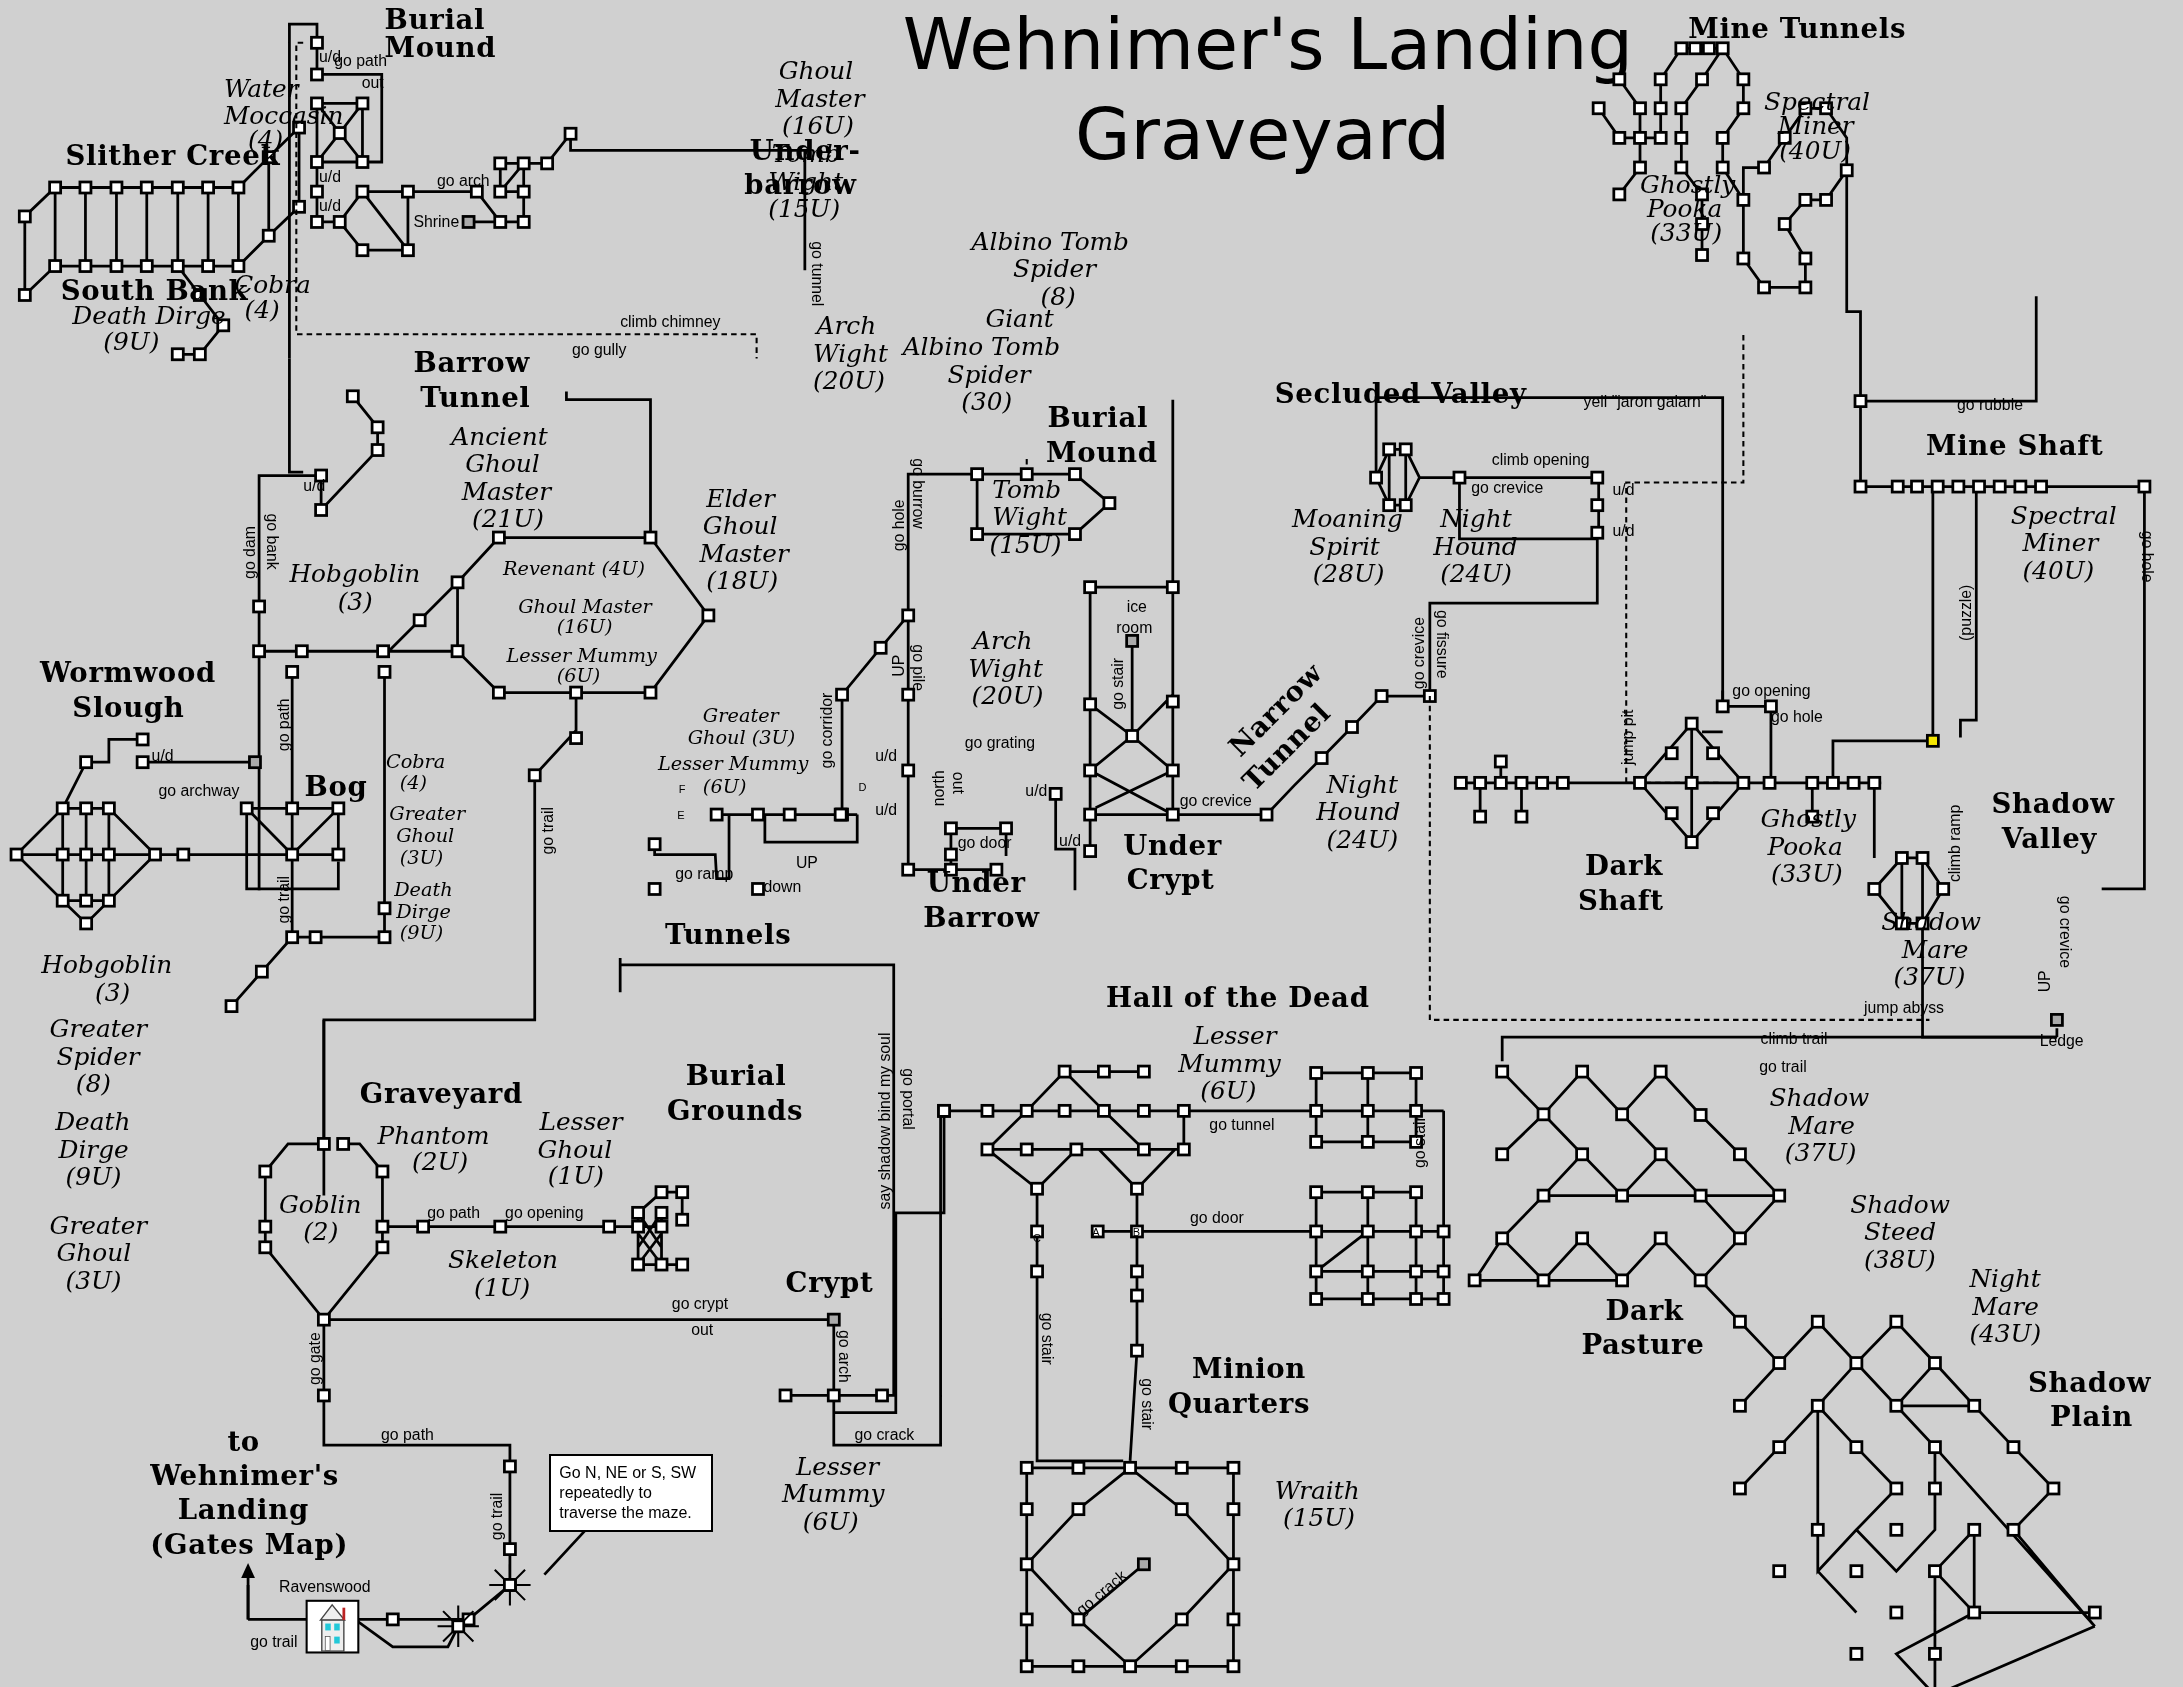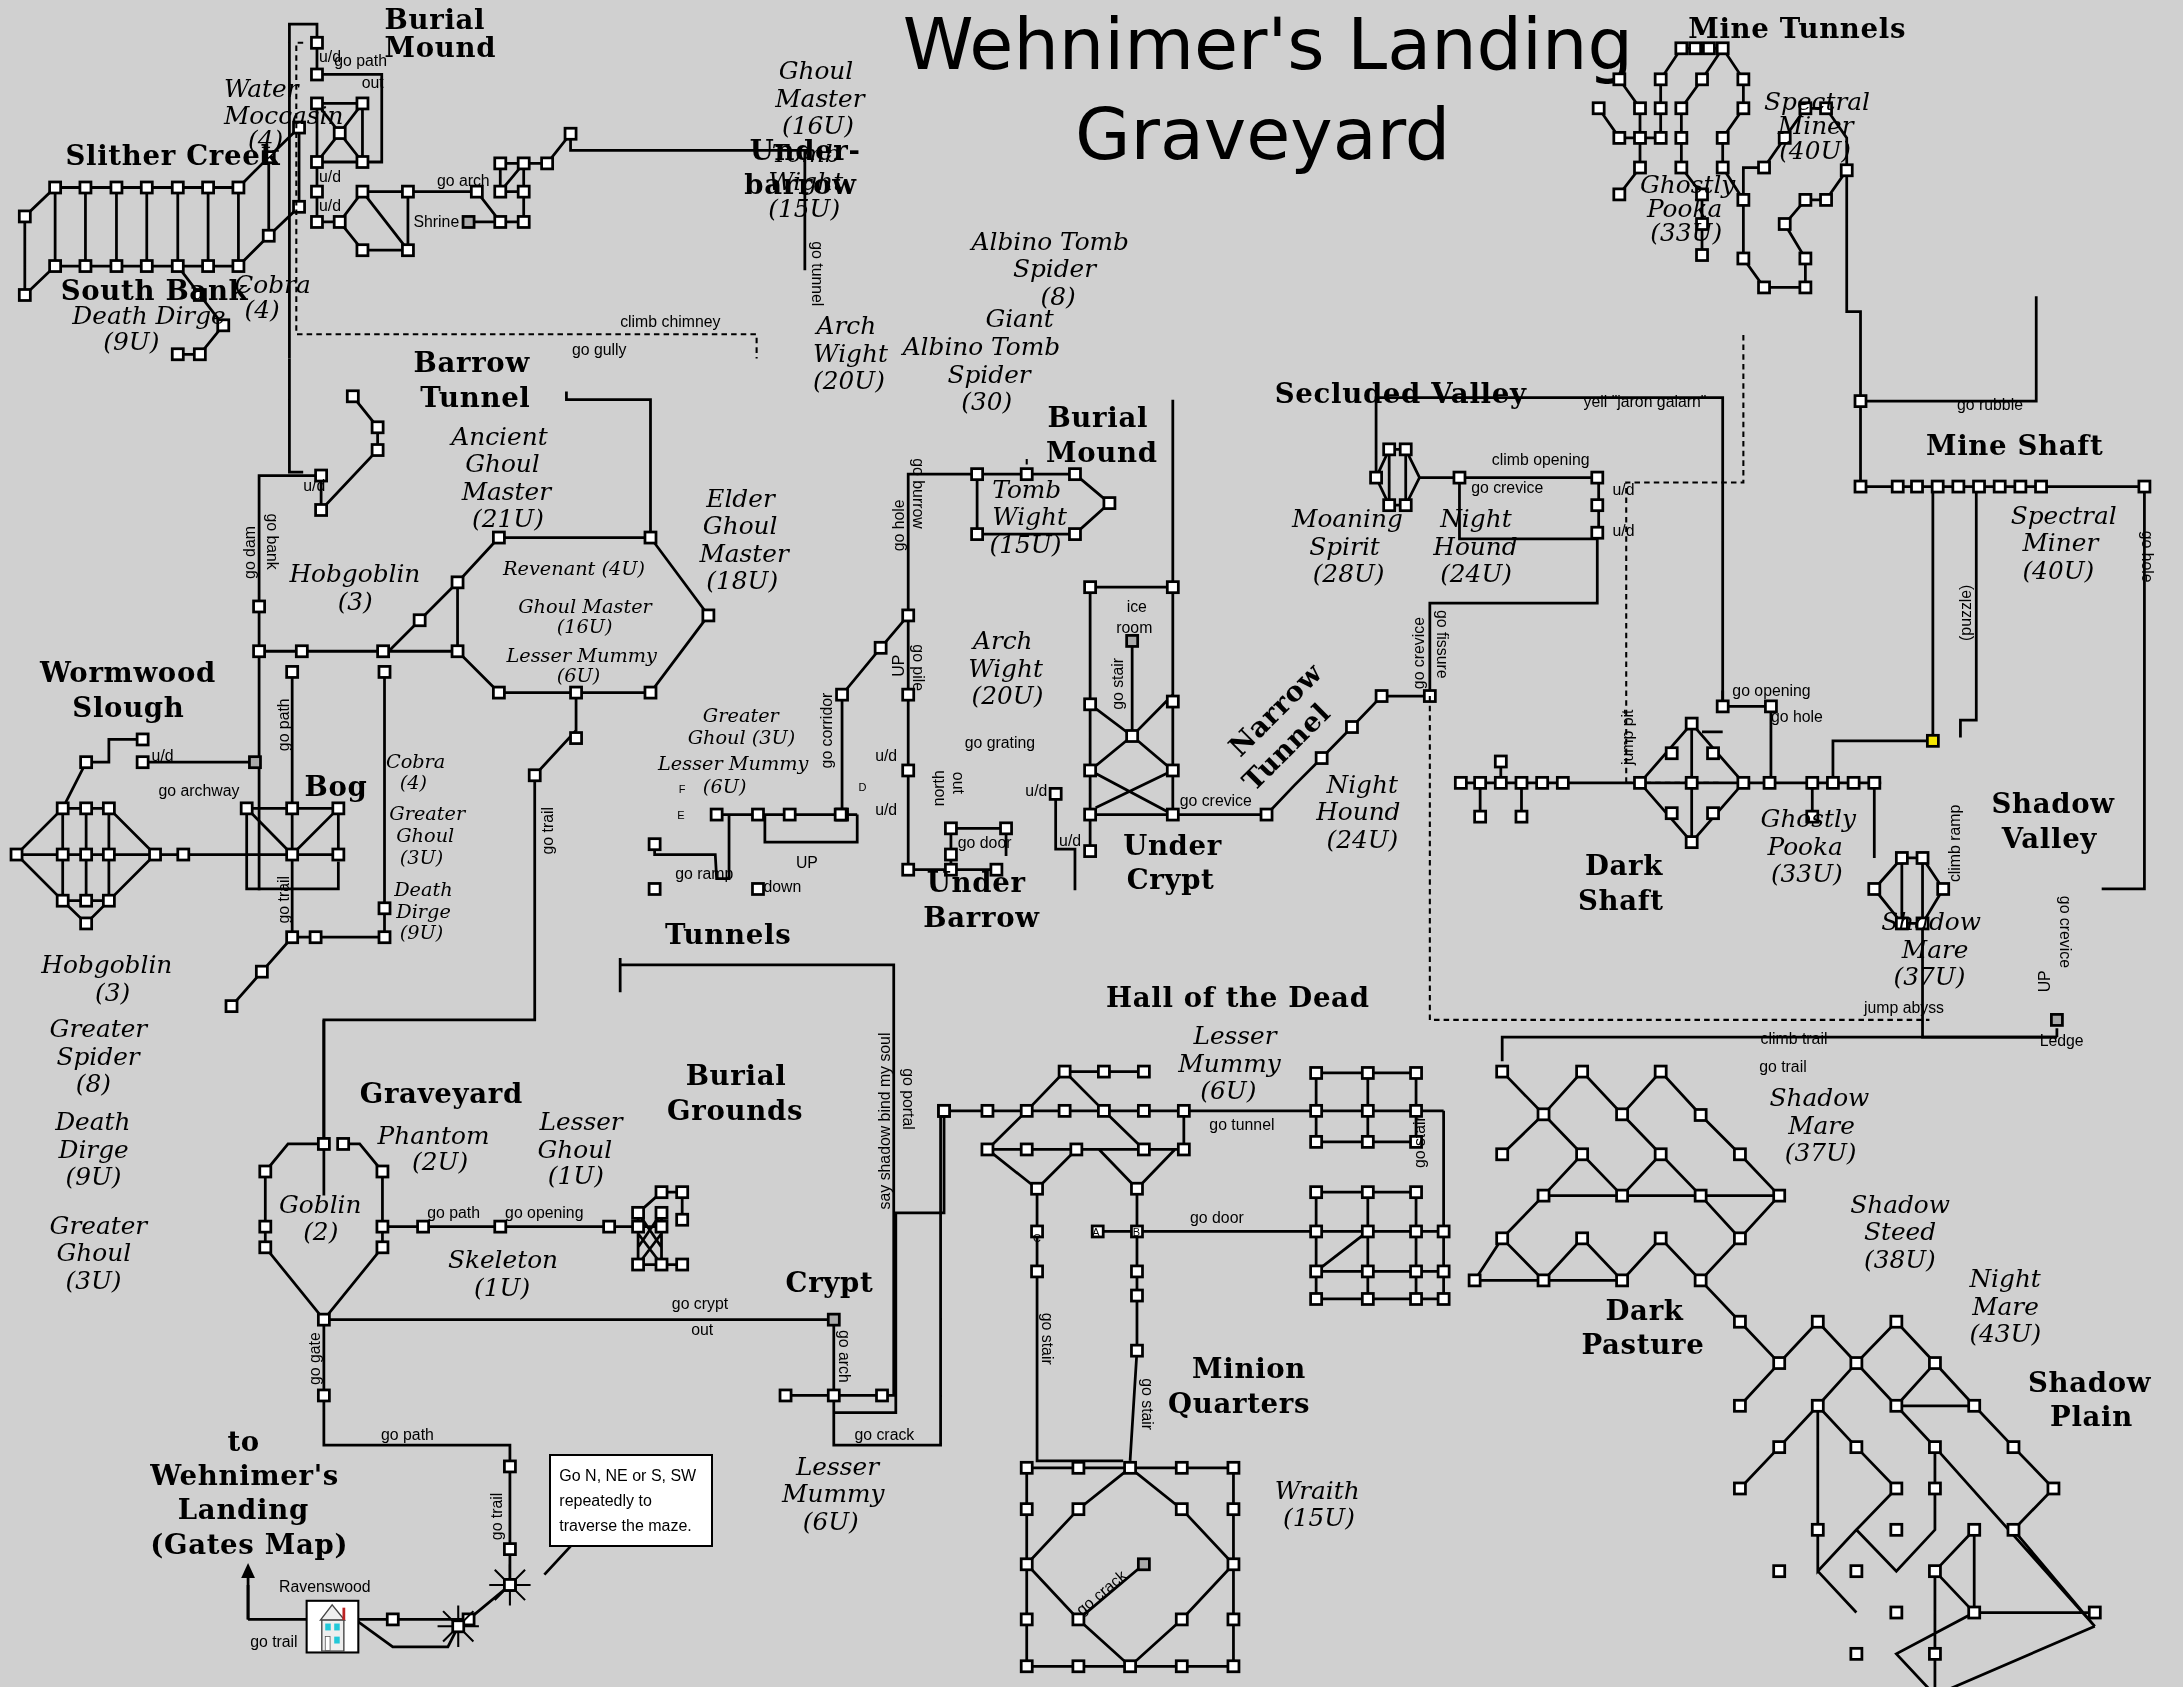--- a/index.html
+++ b/index.html
@@ -9,21 +9,21 @@
   .area { font-family:"DejaVu Serif", serif; font-weight:bold; font-size:40px; fill:#000; letter-spacing:1px; }
   .mob { font-family:"DejaVu Serif", serif; font-style:italic; font-size:36px; fill:#000; }
   .mobs { font-family:"DejaVu Serif", serif; font-style:italic; font-size:28px; fill:#000; }
   .cmd { font-family:"Liberation Sans", sans-serif; font-size:23px; fill:#000; }
   .tiny { font-family:"Liberation Sans", sans-serif; font-size:16px; fill:#000; }
   .ln { stroke:#000; stroke-width:4; fill:none; }
   .dash { stroke:#000; stroke-width:3; fill:none; stroke-dasharray:8 6; }
   .room { fill:#fff; stroke:#000; stroke-width:4; }
   .spec { fill:#aaa; stroke:#000; stroke-width:4; }
   .yel { fill:#f4e600; stroke:#000; stroke-width:4; }
-  .note { position:absolute; left:549px; top:1454px; width:164px; padding:6.9px 8.3px; background:#fff; border:2.1px solid #000; font-family:"Liberation Sans", sans-serif; font-size:16px; line-height:25px; box-sizing:border-box; }
+  .note { position:absolute; left:549px; top:1454px; width:164px; padding:6.9px 8.3px; background:#fff; border:2.1px solid #000; font-family:"Liberation Sans", sans-serif; font-size:16px; line-height:20px; box-sizing:border-box; }
 </style>
 </head>
 <body>
 
 <svg id="map" viewBox="0 0 3168 2448" xmlns="http://www.w3.org/2000/svg">
 
   <text class="title" x="1310" y="100">Wehnimer's Landing</text>
   <text class="title" x="1560" y="230">Graveyard</text>
 
   <g>

